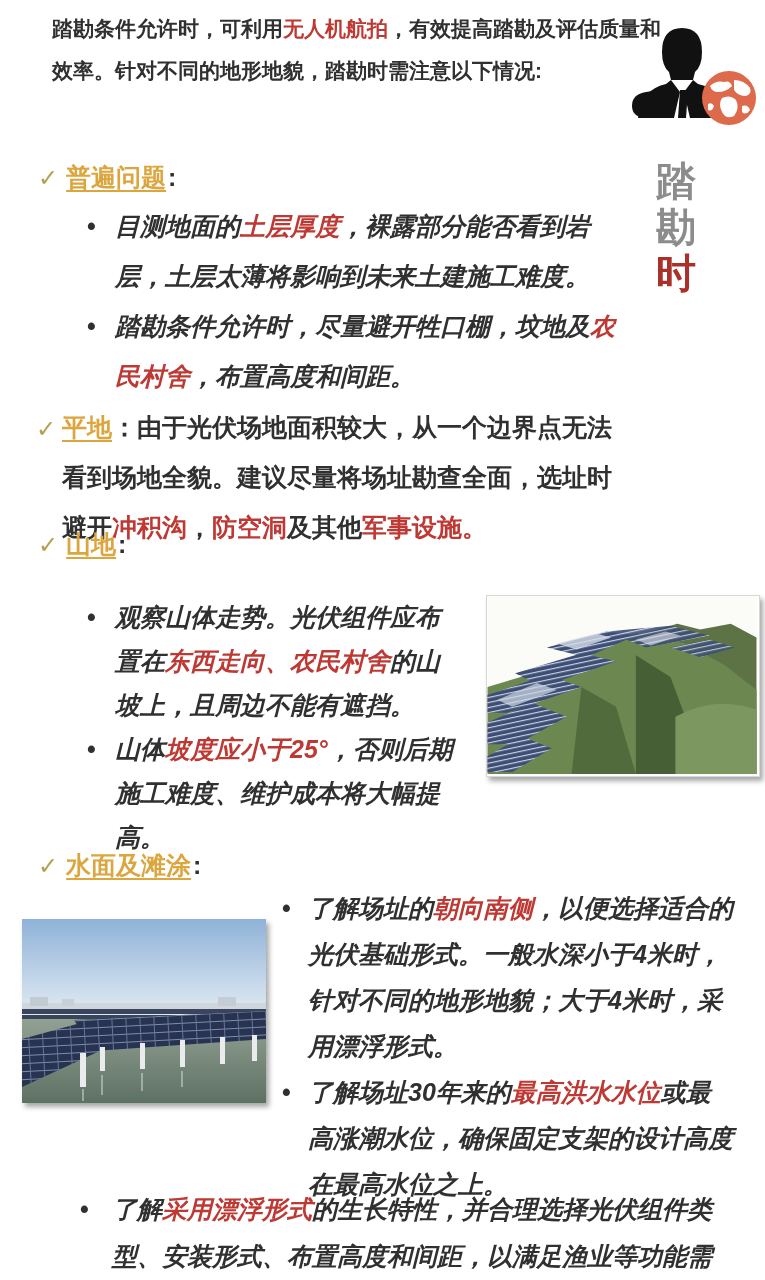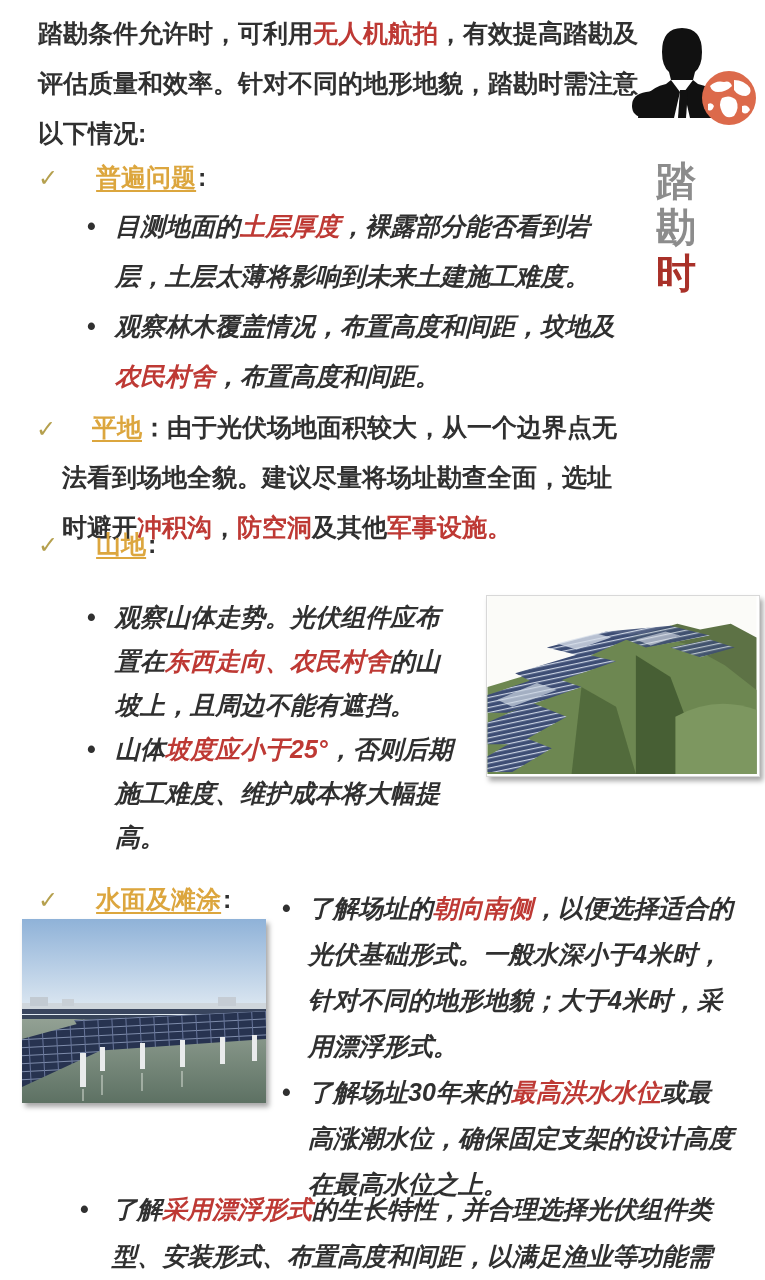--- a/index.html
+++ b/index.html
@@ -6,31 +6,31 @@
   .page{
     position:relative;width:765px;height:1280px;background:#ffffff;overflow:hidden;
     font-family:"Liberation Sans","DejaVu Sans",sans-serif;color:#303030;
   }
   
   .run-n{color:#303030;}
   .run-r{color:#BE3934;font-weight:700;}
   .run-gray{color:#8C8C8C;}
   .run-red{color:#A93129;}
   
-  .intro{position:absolute;left:38px;top:8px;width:610px;font-size:25px;line-height:50px;font-weight:600;}
+  .intro{position:absolute;left:52px;top:8px;width:610px;font-size:21px;line-height:42px;font-weight:600;}
   
   .pg-icon{position:absolute;left:630px;top:22px;width:130px;height:108px;}
   
   .side-label{position:absolute;left:652px;top:158px;width:48px;text-align:center;
     font-size:40px;line-height:46px;font-weight:600;letter-spacing:0;}
   .side-label span{display:block;}
   
   .sec-head{position:absolute;left:38px;font-size:25px;line-height:30px;font-weight:700;white-space:nowrap;}
   .check{color:#B5A04E;font-weight:700;margin-right:8px;font-size:24px;}
-  .h-title{color:#DCA63E;text-decoration:underline;text-decoration-thickness:2px;text-underline-offset:4px;margin-left:30px;}
+  .h-title{color:#DCA63E;text-decoration:underline;text-decoration-thickness:2px;text-underline-offset:4px;}
   .h-colon{color:#303030;margin-left:2px;}
   
   .bullets{position:absolute;font-size:25px;font-weight:600;}
   .bullet{display:flex;align-items:flex-start;}
   .dot{flex:0 0 28px;color:#303030;}
   .btext{flex:1 1 auto;font-style:italic;}
   
   .flat-para{position:absolute;left:62px;top:402px;width:562px;font-size:25px;line-height:50px;font-weight:600;}
   .flat-para .check{position:absolute;left:-26px;top:2px;}
   
@@ -83,21 +83,21 @@
   <div class="sec-head" style="top:162px;">
     <span class="check">✓</span><span class="h-title">普遍问题</span><span class="h-colon">:</span>
   </div>
   <div class="bullets b-common">
     <div class="bullet">
       <span class="dot">•</span>
       <div class="btext"><span class="run-n">目测地面的</span><span class="run-r">土层厚度</span><span class="run-n">，裸露部分能否看到岩层，土层太薄将影响到未来土建施工难度。</span></div>
     </div>
     <div class="bullet">
       <span class="dot">•</span>
-      <div class="btext"><span class="run-n">观察林木覆盖情况，布置高度和间距，坟地及</span><span class="run-r">农民村舍</span><span class="run-n">，布置高度和间距。</span></div>
+      <div class="btext"><span class="run-n">踏勘条件允许时，尽量避开牲口棚，坟地及</span><span class="run-r">农民村舍</span><span class="run-n">，布置高度和间距。</span></div>
     </div>
   </div>
 
   <div class="flat-para">
     <span class="check">✓</span><span class="h-title">平地</span><span><span class="run-n">：由于光伏场地面积较大，从一个边界点无法看到场地全貌。建议尽量将场址勘查全面，选址时避开</span><span class="run-r">冲积沟</span><span class="run-n">，</span><span class="run-r">防空洞</span><span class="run-n">及其他</span><span class="run-r">军事设施。</span></span>
   </div>
 
   <div class="sec-head" style="top:529px;">
     <span class="check">✓</span><span class="h-title">山地</span><span class="h-colon">:</span>
   </div>
@@ -132,21 +132,21 @@
       <polygon points="0,100 60,80 95,92 20,118 0,118" fill="url(#pvm)"></polygon>
       <polygon points="0,128 45,108 80,122 30,150 0,150" fill="url(#pvm)"></polygon>
       <polygon points="0,162 35,142 65,154 25,178 0,178" fill="url(#pvm)"></polygon>
       <polygon points="185,52 225,44 250,52 215,62" fill="url(#pvm)" opacity="0.85"></polygon>
       <polygon points="70,48 110,38 125,42 90,54" fill="#d6dde8" opacity="0.8"></polygon>
       <polygon points="10,105 50,88 70,95 25,112" fill="#cfd8e4" opacity="0.7"></polygon>
       <polygon points="150,44 180,36 195,40 165,50" fill="#dde3ec" opacity="0.6"></polygon>
     </svg>
   </div>
 
-  <div class="sec-head" style="top:884px;">
+  <div class="sec-head" style="top:850px;">
     <span class="check">✓</span><span class="h-title">水面及滩涂</span><span class="h-colon">:</span>
   </div>
 
   <div class="photo w-photo">
     <svg viewBox="0 0 244 184" width="244" height="184">
       <defs>
         <linearGradient id="skyw" x1="0" y1="0" x2="0" y2="1">
           <stop offset="0" stop-color="#8fb2d8"></stop>
             <stop offset="1" stop-color="#e2ebf3"></stop>
         </linearGradient>

